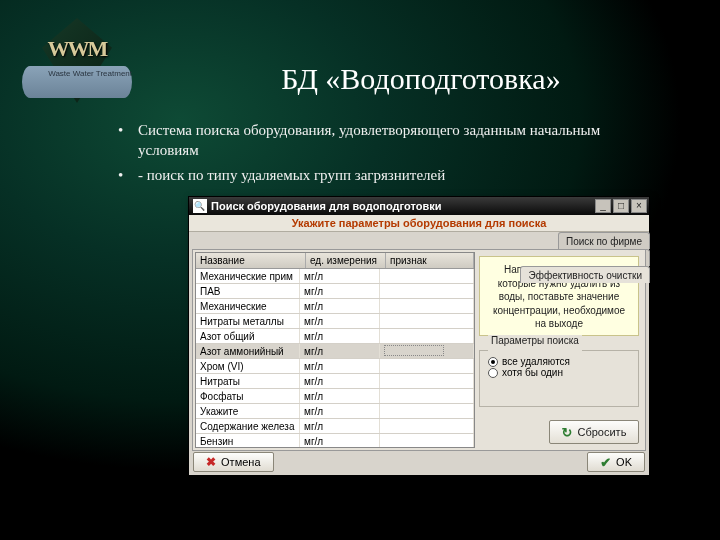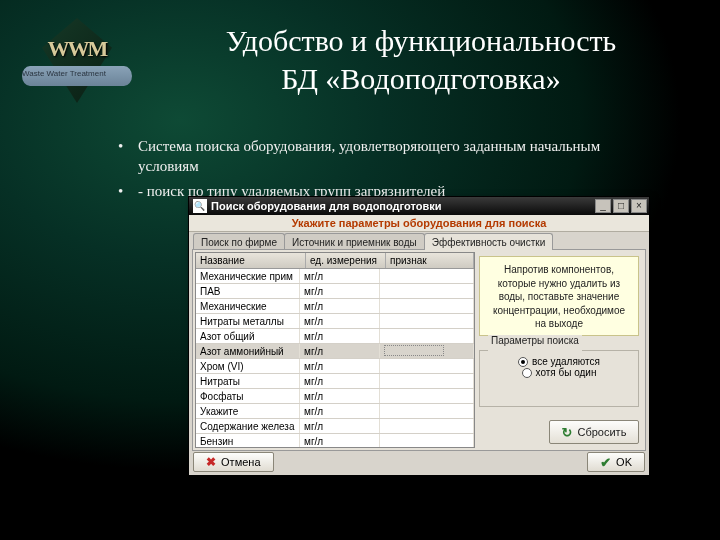--- a/index.html
+++ b/index.html
@@ -17,33 +17,33 @@
     background: linear-gradient(135deg,#153826,#0a1f14);
     clip-path: polygon(50% 0, 100% 35%, 50% 100%, 0 35%);
     box-shadow: 0 2px 6px rgba(0,0,0,.6);
   }
   .logo-text {
     position:absolute; left:0; right:0; top:18px; text-align:center;
     font-family: Georgia, serif; font-size:22px; font-weight:bold;
     color:#d7c99a; text-shadow:1px 1px 2px #000; letter-spacing:-2px;
   }
   .logo-ribbon {
-    position:absolute; left:0; right:0; top:48px; height:20px;
+    position:absolute; left:0; right:0; top:48px; height:32px;
     background:linear-gradient(#8aa3b8,#6b8398);
-    border-radius:8px/50%; text-align:left; font-size:8px;
+    border-radius:8px/50%; text-align:right; font-size:8px;
     font-family:Arial,sans-serif; color:#2a3540; line-height:16px;
   }
   
   .slide-title {
     position:absolute; left:150px; right:28px; top:22px;
     text-align:center; font-size:30px; line-height:1.25;
     font-family:"Times New Roman",serif; color:#fff; font-weight:400;
   }
   .bullets {
-    position:absolute; left:118px; right:60px; top:136px;
+    position:absolute; left:118px; right:60px; top:120px;
     font-size:15px; line-height:1.35; color:#f0f0f0;
   }
   .bullets li { list-style:none; position:relative; padding-left:20px; margin-bottom:4px; }
   .bullets li::before { content:"•"; position:absolute; left:0; top:0; }
 
   
   .win {
     position:absolute; left:188px; top:196px; width:462px; height:280px;
     background:#d8d4cc;
     border:1px solid #000; box-shadow: 2px 2px 6px rgba(0,0,0,.5);
@@ -61,21 +61,21 @@
   .winbtns { display:flex; gap:2px; }
   .winbtn {
     width:16px; height:14px; background:#c7c3bb; border:1px solid #888;
     font-size:10px; line-height:12px; text-align:center; color:#222;
   }
   .subheader {
     height:17px; background:#eae6dc; text-align:center;
     font-weight:bold; color:#b43a00; font-size:11px; line-height:17px;
     border-bottom:1px solid #b0aca0;
   }
-  .tabs { display:flex; height:18px; align-items:flex-end; padding-left:4px; gap:0; }
+  .tabs { display:flex; height:18px; align-items:flex-end; padding-left:4px; gap:0;flex-direction:column; }
   .tab {
     height:17px; padding:0 7px; font-size:10px; line-height:17px;
     background:#d0ccc4; border:1px solid #999; border-bottom:none;
     border-radius:3px 3px 0 0; margin-right:-1px; color:#222;
   }
   .tab.active { background:#e6e2d9; position:relative; z-index:2; }
   .tabpanel {
     position:absolute; left:3px; right:3px; top:52px; bottom:24px;
     background:#e6e2d9; border:1px solid #999;
   }
@@ -99,21 +99,21 @@
   .hint {
     position:absolute; right:6px; top:6px; width:160px; height:80px;
     background:#ffffe1; border:1px solid #c9c38a; padding:6px 8px;
     font-size:10px; line-height:1.35; text-align:center; color:#222;
   }
   .params {
     position:absolute; right:6px; top:95px; width:160px; height:62px;
     border:1px solid #b6b2a7; padding:4px 8px 4px 8px;
   }
   .params legend { font-size:10px; padding:0 3px; color:#222; position:relative; top:-10px; background:#e6e2d9; }
-  .radio { display:flex; align-items:center; gap:4px; font-size:10px; margin-top:-4px; margin-bottom:4px;justify-content:center; }
+  .radio { display:flex; align-items:center; gap:4px; font-size:10px; margin-top:-4px; margin-bottom:4px; }
   .radio .dot { width:10px; height:10px; border:1px solid #555; border-radius:50%; display:inline-flex; align-items:center; justify-content:center; background:#fff; }
   .radio .dot .inner { width:4px; height:4px; border-radius:50%; background:#000; }
 
   .resetbtn {
     position:absolute; right:6px; bottom:6px; width:90px; height:24px;
     background:linear-gradient(#fdfdfb,#e4e0d6); border:1px solid #8a8678;
     display:flex; align-items:center; justify-content:center; gap:5px;
     font-size:11px; color:#1a1a1a; border-radius:2px;
   }
   .reseticon { color:#2e7d32; font-size:13px; font-weight:bold; }
@@ -134,21 +134,21 @@
 </head>
 <body>
 
 <div class="logo">
   <div class="diamond"></div>
   <div class="logo-text">WWM</div>
   <div class="logo-ribbon">Waste Water Treatment</div>
 </div>
 
 <div class="slide-title">
-  <span>Удобство и функциональность</span><br>
+  <br>
   <span>БД «Водоподготовка»</span>
 </div>
 
 <ul class="bullets">
   <li>Система поиска оборудования, удовлетворяющего заданным начальным условиям</li>
   <li>- поиск по типу удаляемых групп загрязнителей</li>
 </ul>
 
 <div class="win">
   <div class="titlebar">

